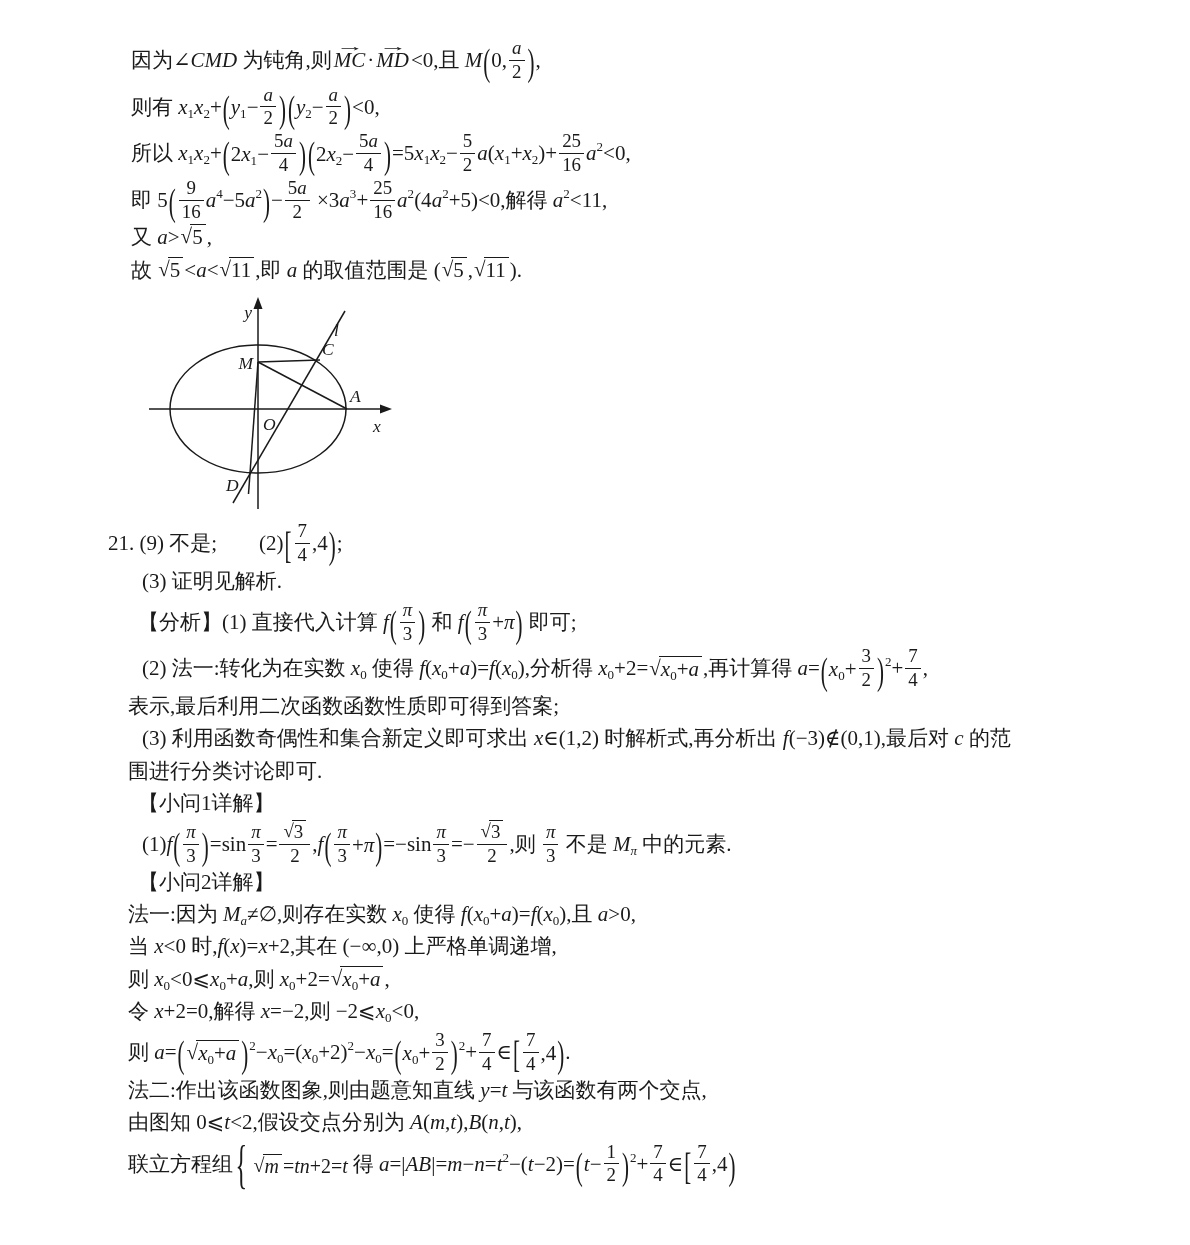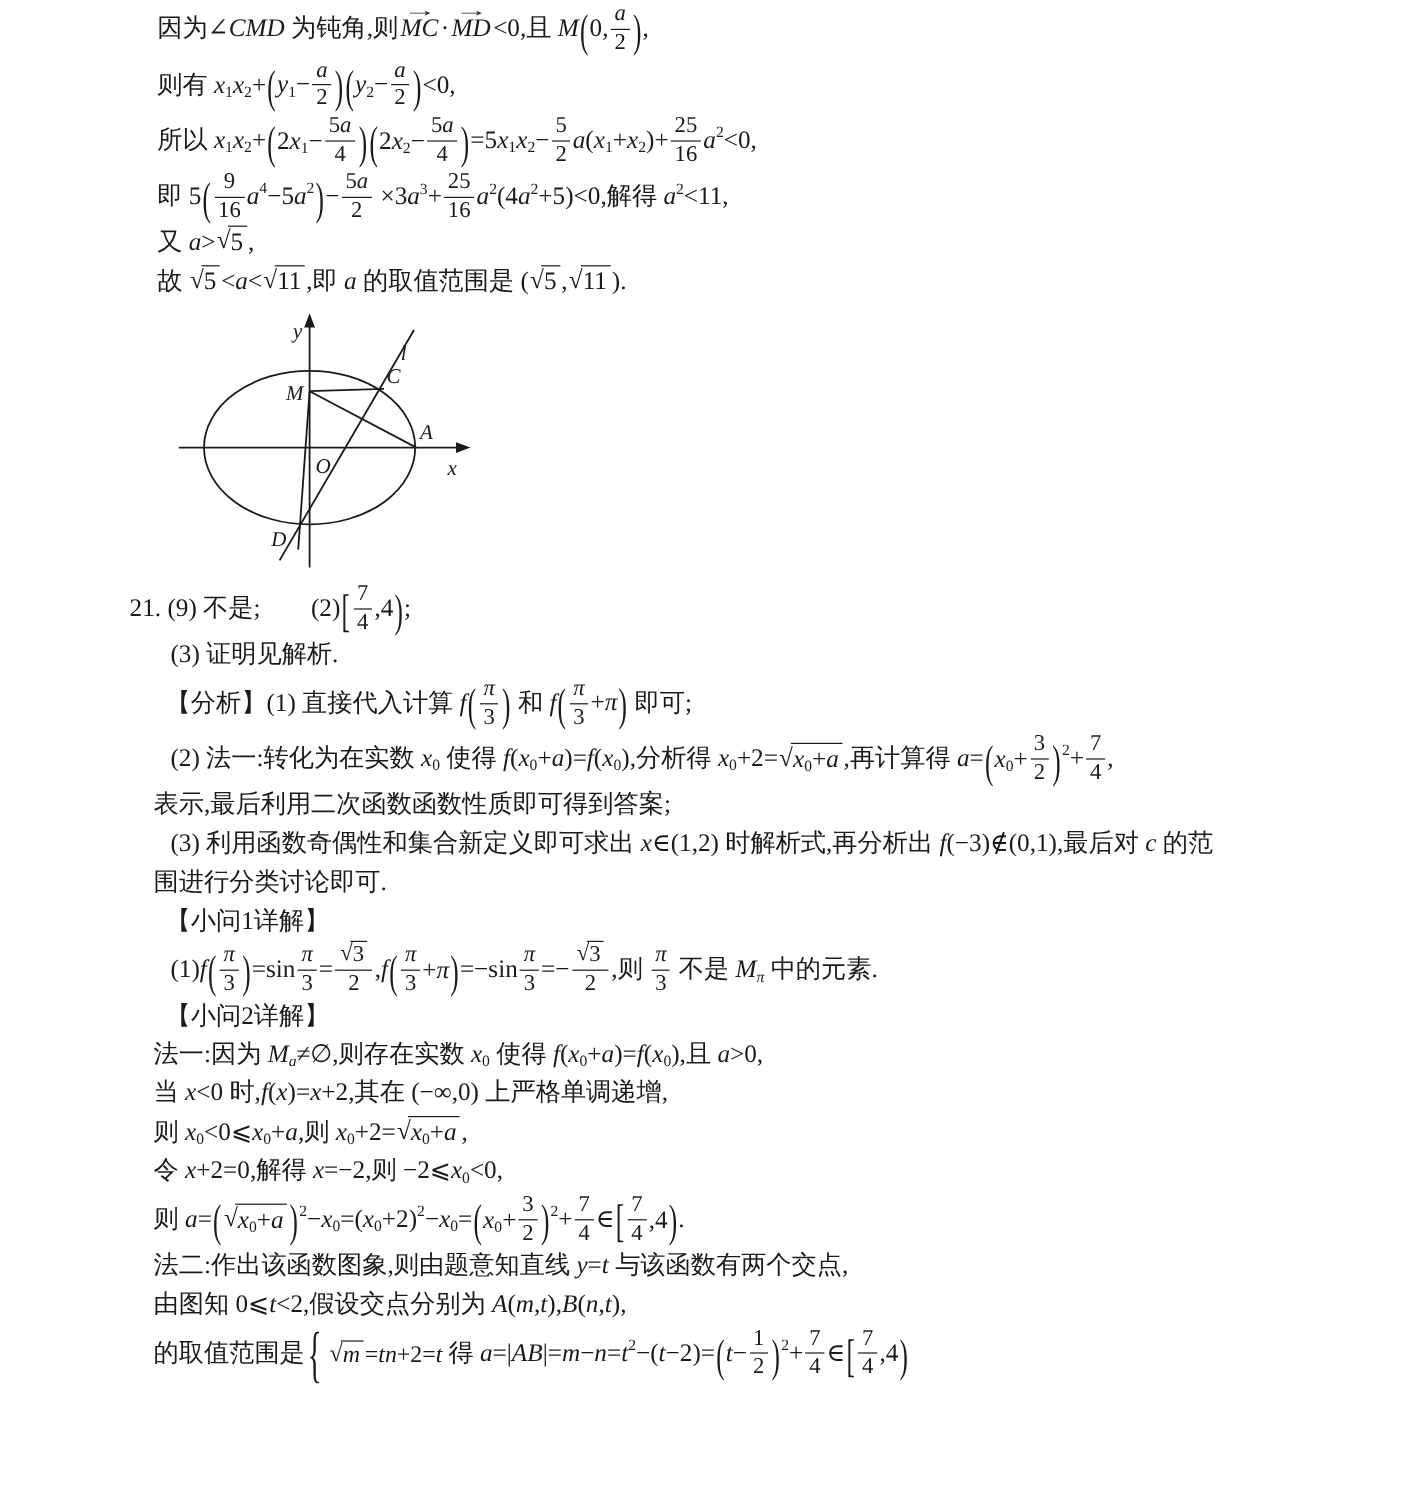--- a/index.html
+++ b/index.html
@@ -2,21 +2,21 @@
 <html><head>
 <meta charset="utf-8">
 <style>
   html,body{margin:0;padding:0;}
   body{
     width:1190px;height:1245px;overflow:hidden;
     background:#ffffff;color:#1a1a1a;
     font-family:"Liberation Serif","DejaVu Serif","DejaVu Sans",serif;
     font-size:21px;
   }
-  .doc{padding:2px 90px 0 128px;}
+  .doc{padding:2px 90px 0 128px;margin-top:36px;}
   .line{white-space:nowrap;line-height:1.3;margin:0 0 5px 0;}
   .fl{margin-bottom:2px;}
   .ind3{padding-left:3px;}
   .ind10{padding-left:10px;}
   .ind14{padding-left:14px;}
   .num{margin-left:-20px;}
   .sysline{margin-bottom:0;}
   i{font-style:italic;}
 
   
@@ -107,21 +107,21 @@
     <div class="line ind10"><span>【小问1详解】</span></div>
     <div class="line fl ind14"><span>(1)<i>f</i></span><span class="grp"><span class="tp">(</span><span class="fr"><span class="nu"><span><i>π</i></span></span><span class="de"><span>3</span></span></span><span class="tp">)</span></span><span>=sin</span><span class="fr"><span class="nu"><span><i>π</i></span></span><span class="de"><span>3</span></span></span><span>=</span><span class="fr"><span class="nu"><span class="sq"><span class="sq-s">√</span><span class="sq-b"><span>3</span></span></span></span><span class="de"><span>2</span></span></span><span>,<i>f</i></span><span class="grp"><span class="tp">(</span><span class="fr"><span class="nu"><span><i>π</i></span></span><span class="de"><span>3</span></span></span><span>+<i>π</i></span><span class="tp">)</span></span><span>=−sin</span><span class="fr"><span class="nu"><span><i>π</i></span></span><span class="de"><span>3</span></span></span><span>=−</span><span class="fr"><span class="nu"><span class="sq"><span class="sq-s">√</span><span class="sq-b"><span>3</span></span></span></span><span class="de"><span>2</span></span></span><span>,则 </span><span class="fr"><span class="nu"><span><i>π</i></span></span><span class="de"><span>3</span></span></span><span> 不是 <i>M</i></span><span class="sb"><span><i>π</i></span></span><span> 中的元素.</span></div>
     <div class="line ind10"><span>【小问2详解】</span></div>
     <div class="line"><span>法一:因为 <i>M</i></span><span class="sb"><span><i>a</i></span></span><span>≠∅,则存在实数 <i>x</i></span><span class="sb"><span>0</span></span><span> 使得 <i>f</i>(<i>x</i></span><span class="sb"><span>0</span></span><span>+<i>a</i>)=<i>f</i>(<i>x</i></span><span class="sb"><span>0</span></span><span>),且 <i>a</i>&gt;0,</span></div>
     <div class="line"><span>当 <i>x</i>&lt;0 时,<i>f</i>(<i>x</i>)=<i>x</i>+2,其在 (−∞,0) 上严格单调递增,</span></div>
     <div class="line"><span>则 <i>x</i></span><span class="sb"><span>0</span></span><span>&lt;0⩽<i>x</i></span><span class="sb"><span>0</span></span><span>+<i>a</i>,则 <i>x</i></span><span class="sb"><span>0</span></span><span>+2=</span><span class="sq"><span class="sq-s">√</span><span class="sq-b"><span><i>x</i></span><span class="sb"><span>0</span></span><span>+<i>a</i></span></span></span><span>,</span></div>
     <div class="line"><span>令 <i>x</i>+2=0,解得 <i>x</i>=−2,则 −2⩽<i>x</i></span><span class="sb"><span>0</span></span><span>&lt;0,</span></div>
     <div class="line fl"><span>则 <i>a</i>=</span><span class="grp"><span class="tp">(</span><span class="sq"><span class="sq-s">√</span><span class="sq-b"><span><i>x</i></span><span class="sb"><span>0</span></span><span>+<i>a</i></span></span></span><span class="tp">)</span></span><span class="sp"><span>2</span></span><span>−<i>x</i></span><span class="sb"><span>0</span></span><span>=(<i>x</i></span><span class="sb"><span>0</span></span><span>+2)</span><span class="sp"><span>2</span></span><span>−<i>x</i></span><span class="sb"><span>0</span></span><span>=</span><span class="grp"><span class="tp">(</span><span><i>x</i></span><span class="sb"><span>0</span></span><span>+</span><span class="fr"><span class="nu"><span>3</span></span><span class="de"><span>2</span></span></span><span class="tp">)</span></span><span class="sp"><span>2</span></span><span>+</span><span class="fr"><span class="nu"><span>7</span></span><span class="de"><span>4</span></span></span><span>∈</span><span class="grp"><span class="tp">[</span><span class="fr"><span class="nu"><span>7</span></span><span class="de"><span>4</span></span></span><span>,4</span><span class="tp">)</span></span><span>.</span></div>
     <div class="line"><span>法二:作出该函数图象,则由题意知直线 <i>y</i>=<i>t</i> 与该函数有两个交点,</span></div>
     <div class="line"><span>由图知 0⩽<i>t</i>&lt;2,假设交点分别为 <i>A</i>(<i>m</i>,<i>t</i>),<i>B</i>(<i>n</i>,<i>t</i>),</span></div>
-    <div class="line sysline"><span>的取值范围是</span><span class="sys">
+    <div class="line sysline"><span>联立方程组</span><span class="sys">
           <span class="brace">{</span>
           <span class="sys-rows">
             <span class="sys-row"><span class="sq"><span class="sq-s">√</span><span class="sq-b"><span><i>m</i></span></span></span><span>=<i>t</i></span></span>
             <span class="sys-row"><span><i>n</i>+2=<i>t</i></span></span>
           </span>
         </span><span>得 <i>a</i>=|<i>AB</i>|=<i>m</i>−<i>n</i>=<i>t</i></span><span class="sp"><span>2</span></span><span>−(<i>t</i>−2)=</span><span class="grp"><span class="tp">(</span><span><i>t</i>−</span><span class="fr"><span class="nu"><span>1</span></span><span class="de"><span>2</span></span></span><span class="tp">)</span></span><span class="sp"><span>2</span></span><span>+</span><span class="fr"><span class="nu"><span>7</span></span><span class="de"><span>4</span></span></span><span>∈</span><span class="grp"><span class="tp">[</span><span class="fr"><span class="nu"><span>7</span></span><span class="de"><span>4</span></span></span><span>,4</span><span class="tp">)</span></span></div>
   </section>
 
 </div>
 

